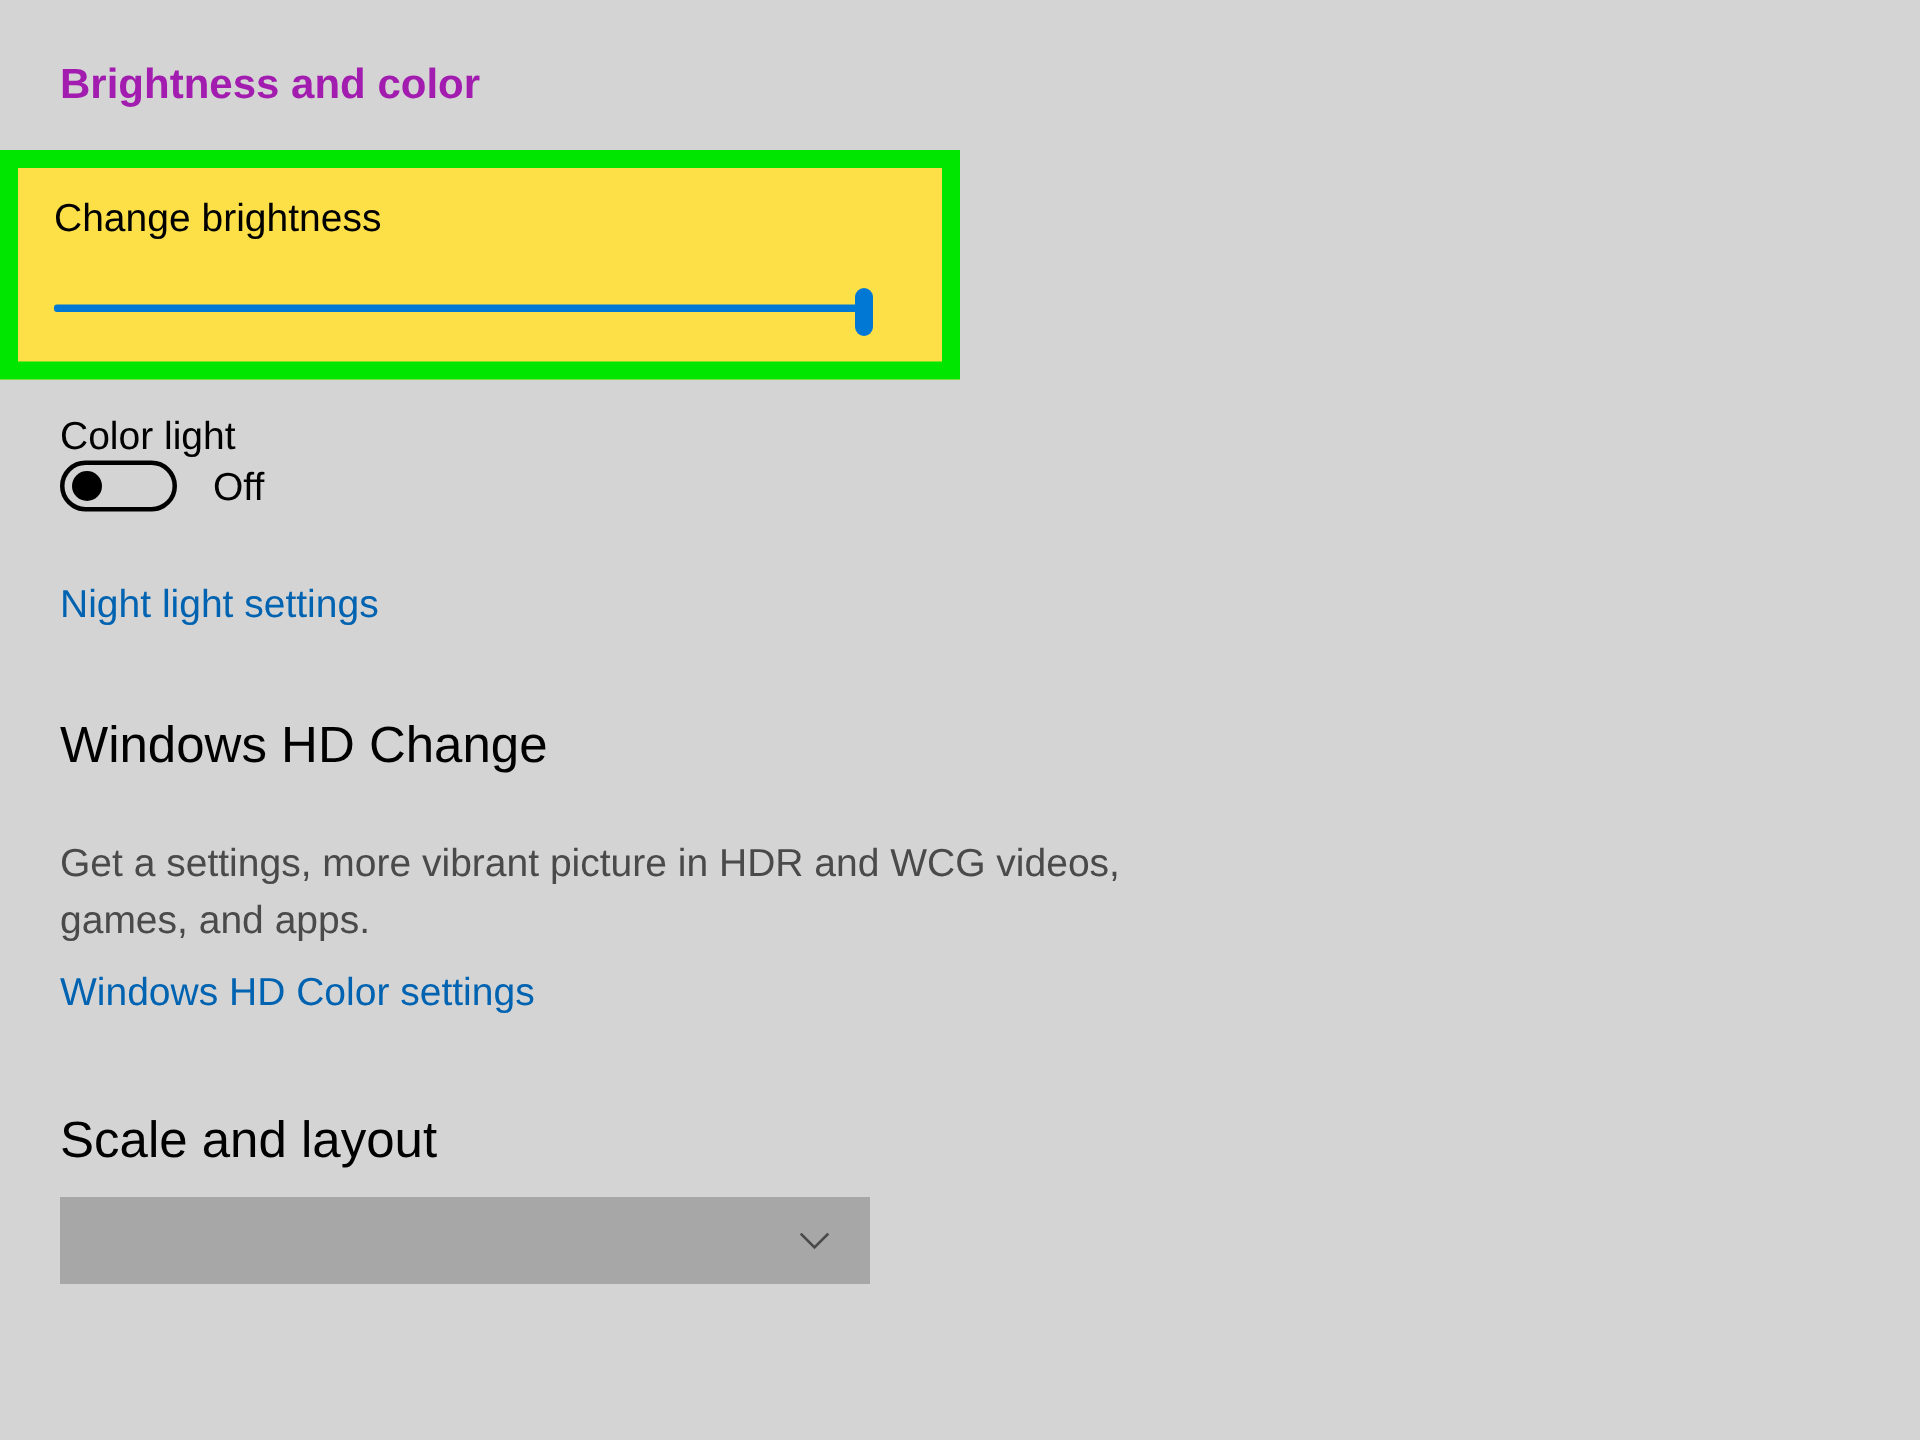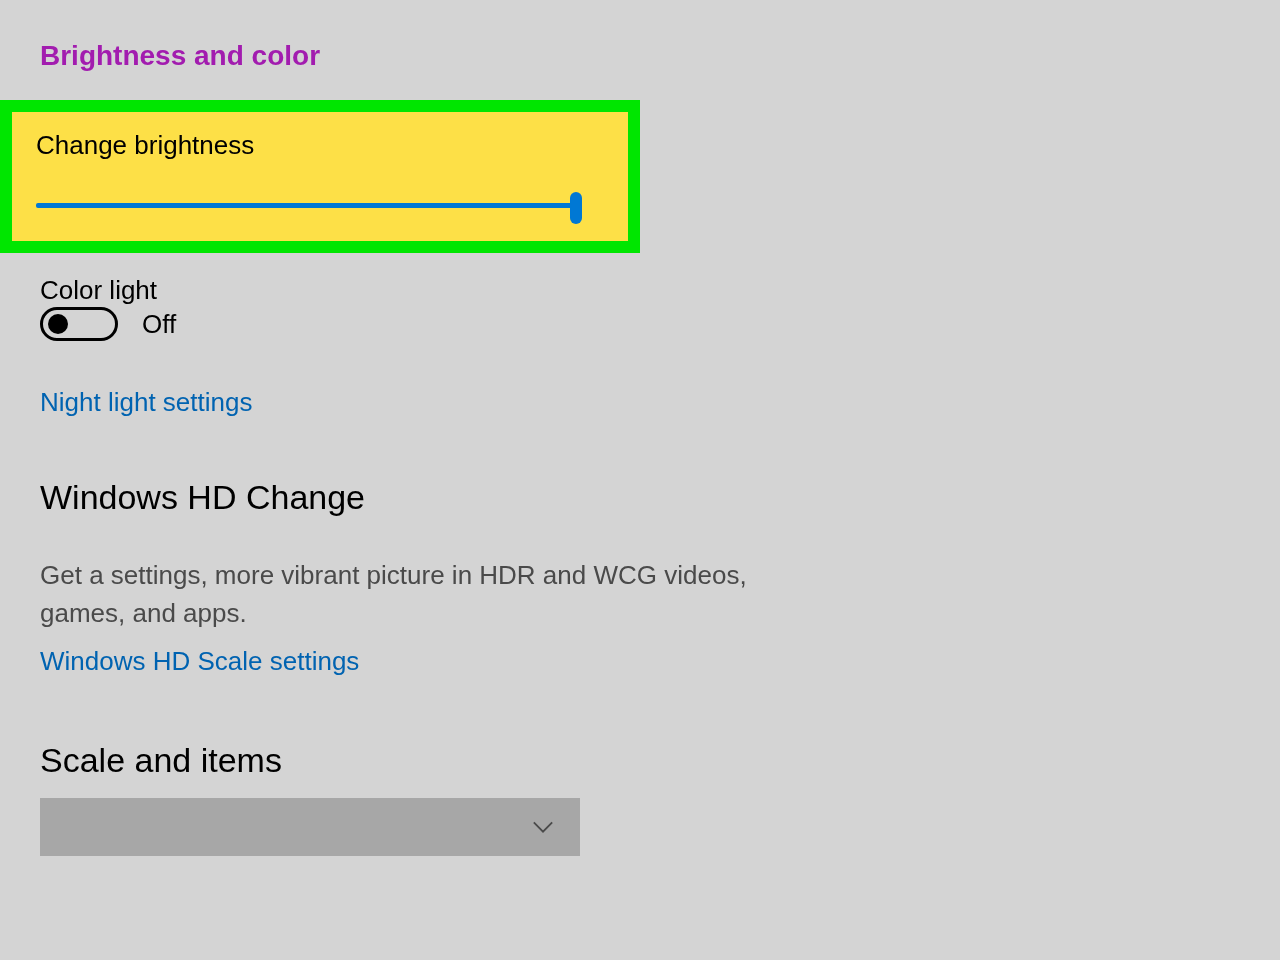--- a/index.html
+++ b/index.html
@@ -177,23 +177,23 @@
       <div class="toggle-label">Off</div>
     </div>
   </div>
 
   <a class="link">Night light settings</a>
 
   <h2 class="hd-heading">Windows HD Change</h2>
 
   <p class="description">Get a settings, more vibrant picture in HDR and WCG videos, games, and apps.</p>
 
-  <a class="link2">Windows HD Scale settings</a>
-
-  <h2 class="scale-heading">Scale and items</h2>
+  <a class="link2">Windows HD Color settings</a>
+
+  <h2 class="scale-heading">Scale and layout</h2>
 
 
   <div class="dropdown">
     <span></span>
     <span class="chevron-down">
       <svg viewBox="0 0 24 14" width="22" height="14">
         <polyline points="2,2 12,12 22,2" fill="none" stroke="#4a4a4a" stroke-width="2"></polyline>
       </svg>
     </span>
   </div>

